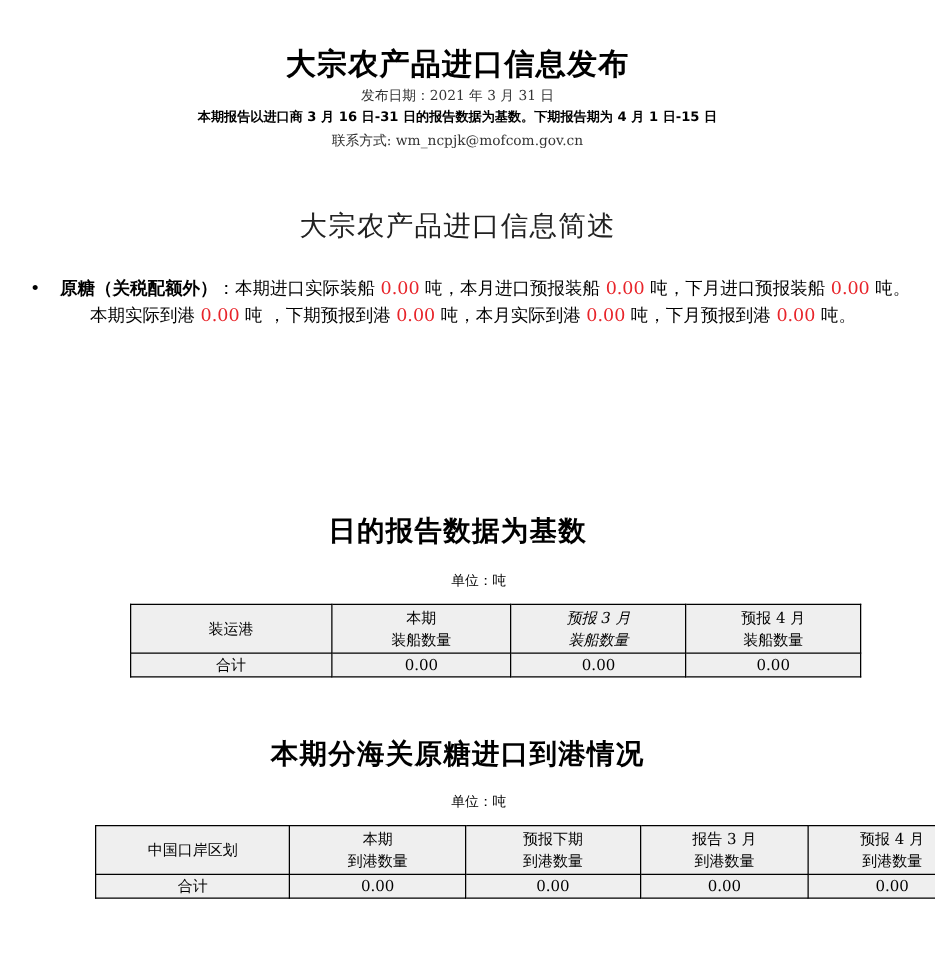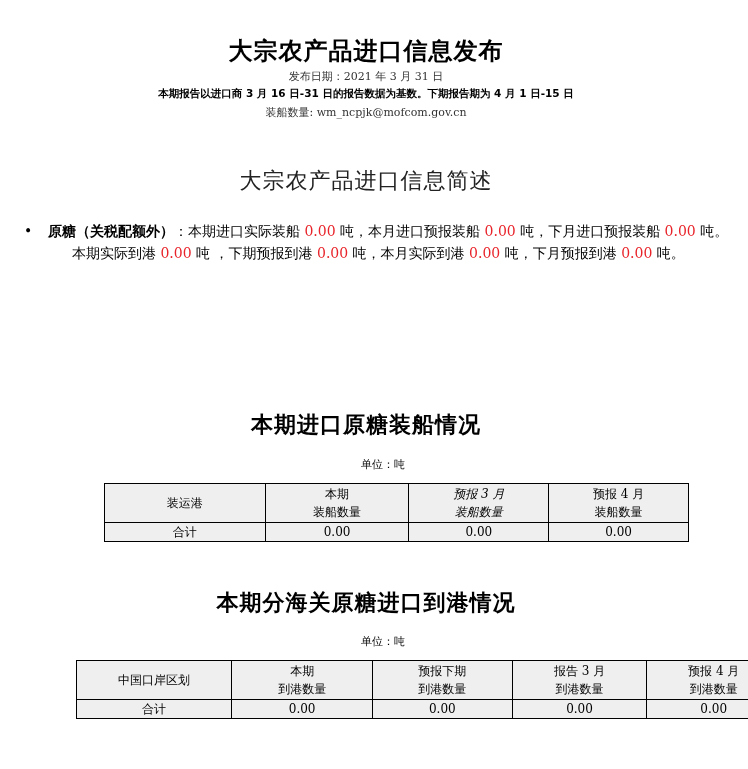--- a/index.html
+++ b/index.html
@@ -20,33 +20,33 @@
     .unit { font-size:11px;padding-left:17px; }
     table.dt { position:absolute; border-collapse:collapse; font-size:12px; background:#efefef; }
     table.dt td { border:1.5px solid #000; text-align:center; padding:0; line-height:18px; }
   </style>
 </head>
 <body>
 
 <div class="abs center h1">大宗农产品进口信息发布</div>
 <div class="abs center date">发布日期：2021 年 3 月 31 日</div>
 <div class="abs center period">本期报告以进口商 3 月 16 日-31 日的报告数据为基数。下期报告期为 4 月 1 日-15 日</div>
-<div class="abs center contact">装船数量: wm_ncpjk@mofcom.gov.cn</div>
+<div class="abs center contact">联系方式: wm_ncpjk@mofcom.gov.cn</div>
 
 <div class="abs center h2">大宗农产品进口信息简述</div>
 
 <div class="abs bullet-wrap">
   <span class="bullet-dot">•</span>
   <div class="para">
     <span class="bold-label">原糖（关税配额外）</span><span id="line1"><span>：本期进口实际装船 </span><span class="red">0.00</span><span> 吨，本月进口预报装船 </span><span class="red">0.00</span><span> 吨，下月进口预报装船 </span><span class="red">0.00</span><span> 吨。</span></span>
   </div>
   <div class="para" style="text-indent:24px" id="line2"><span>本期实际到港 </span><span class="red">0.00</span><span> 吨 ，下期预报到港 </span><span class="red">0.00</span><span> 吨，本月实际到港 </span><span class="red">0.00</span><span> 吨，下月预报到港 </span><span class="red">0.00</span><span> 吨。</span></div>
 </div>
 
-<div class="abs center sec-title" style="top:410px">本期进口原糖装船情况</div>
+<div class="abs center sec-title" style="top:410px">日的报告数据为基数</div>
 <div class="abs center unit" style="top:457px">单位：吨</div>
 <table class="dt" id="ship-table" style="left:76px; top:483px; width:585px;margin-left:28px;">
   <colgroup>
       <col style="width:161px">
       <col style="width:144px">
       <col style="width:140px">
       <col style="width:140px">
     </colgroup>
   <tbody id="ship-body">
       <tr>

